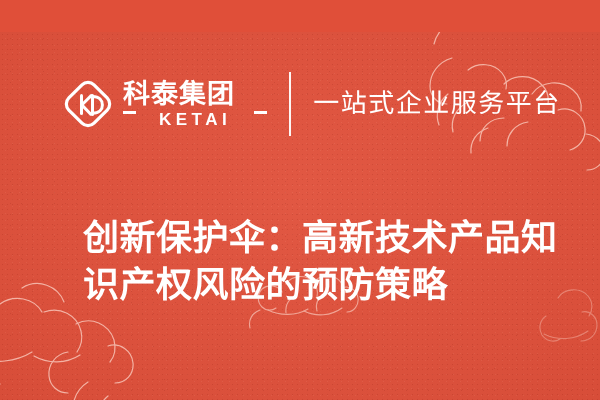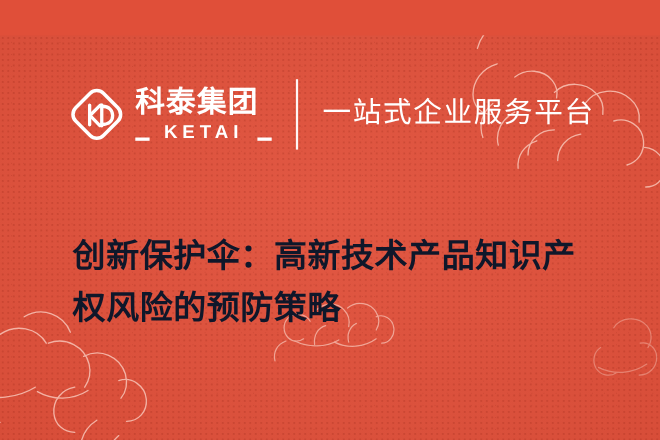--- a/index.html
+++ b/index.html
@@ -58,21 +58,21 @@
   .logo-mark{width:52px;height:52px;flex:0 0 auto;display:block;}
   .logo-words{display:flex;flex-direction:column;justify-content:center;}
   .logo-cn{
     color:#fff;
     font-family:"DejaVu Sans","Liberation Sans",sans-serif;
     font-size:27px;font-weight:700;
     letter-spacing:1px;line-height:1.05;
     white-space:nowrap;
   }
   .logo-en-row{
-    display:flex;align-items:flex-end;gap:13px;
+    display:flex;align-items:flex-start;gap:23px;
     margin-top:3px;
   }
   .logo-dash{display:block;width:13px;height:3px;background:#fff;}
   .logo-en{
     color:#fff;font-size:17px;font-weight:700;
     letter-spacing:4.5px;line-height:1;
     font-family:"Liberation Sans","DejaVu Sans",sans-serif;
     white-space:nowrap;
   }
 
@@ -93,25 +93,25 @@
   .tagline-sub{
     color:#fff;
     font-family:"DejaVu Serif","Liberation Serif",serif;
     font-size:18px;font-weight:700;
     letter-spacing:1px;line-height:1.2;
     margin-top:7px;white-space:nowrap;
   }
 
   
   .title{
-    position:absolute;left:66px;top:158px;
+    position:absolute;left:83px;top:158px;
     width:480px;
-    color:#0f172a;
+    color:#ffffff;
     font-family:"DejaVu Sans","Liberation Sans",sans-serif;
-    font-size:30px;font-weight:700;
+    font-size:36px;font-weight:700;
     line-height:47px;
     letter-spacing:.5px;
   }
 </style>
 </head>
 <body>
 
 <div id="banner">
 
   <div class="texture"></div>

